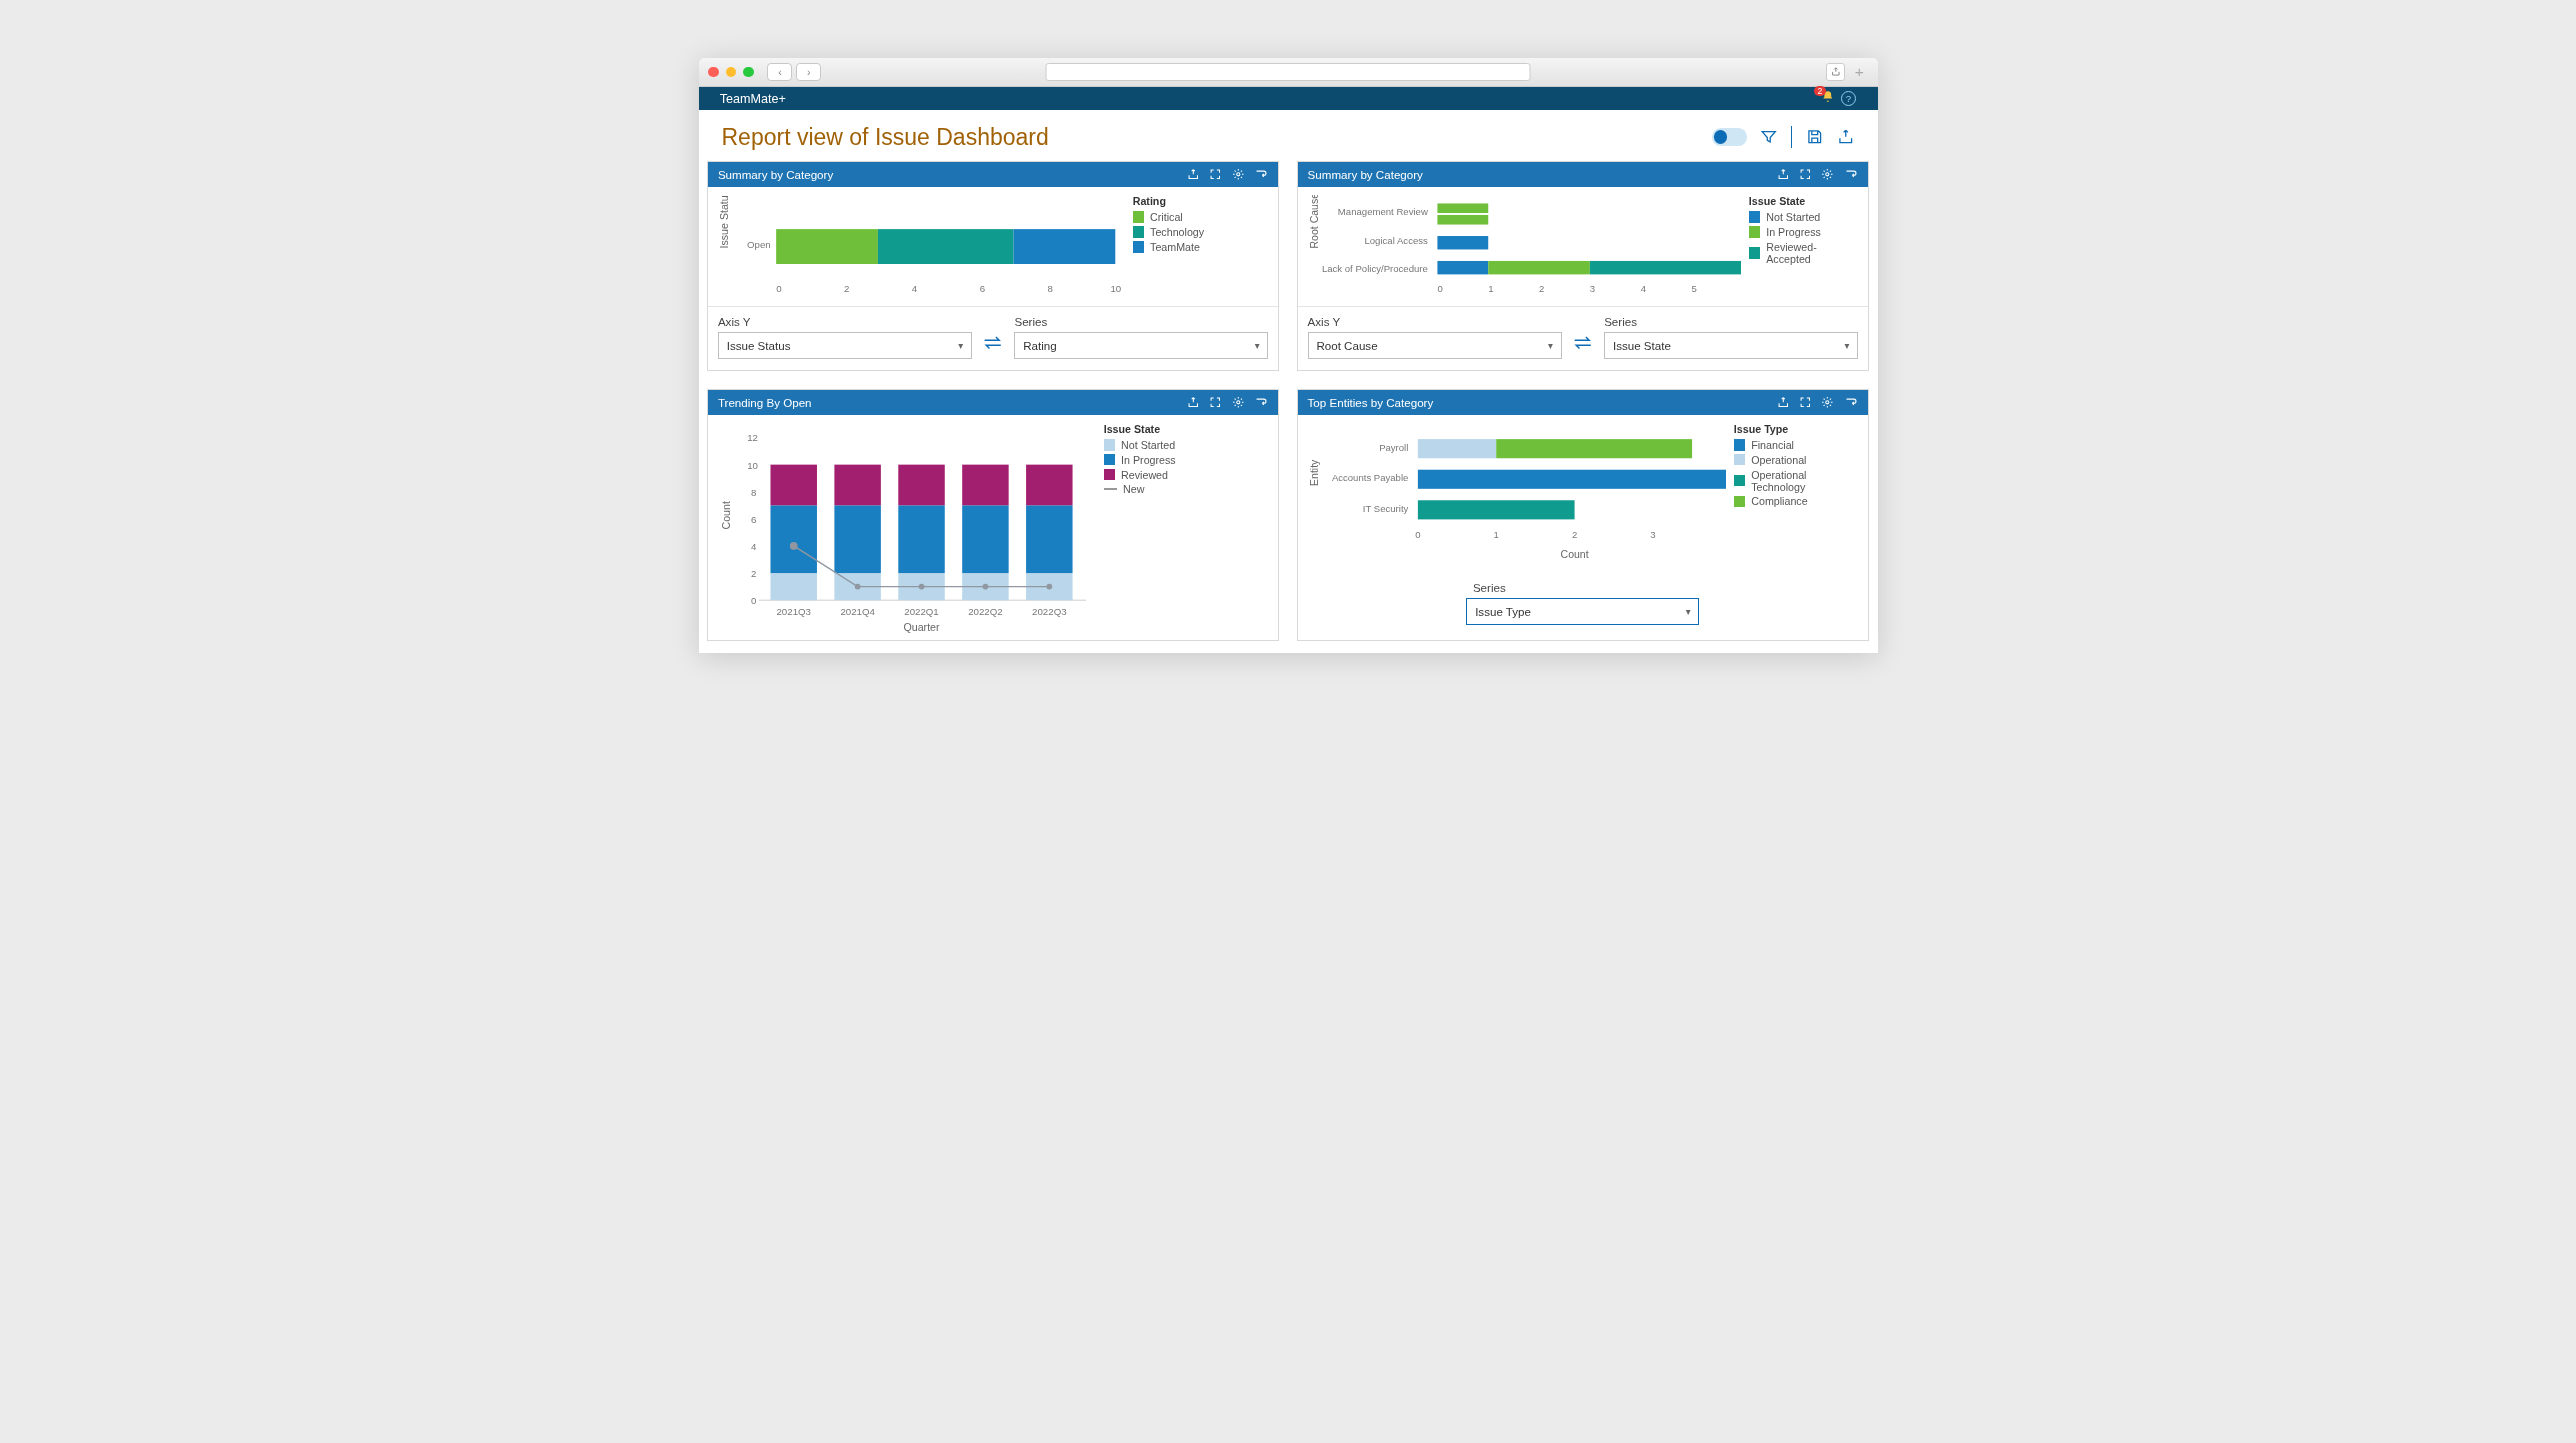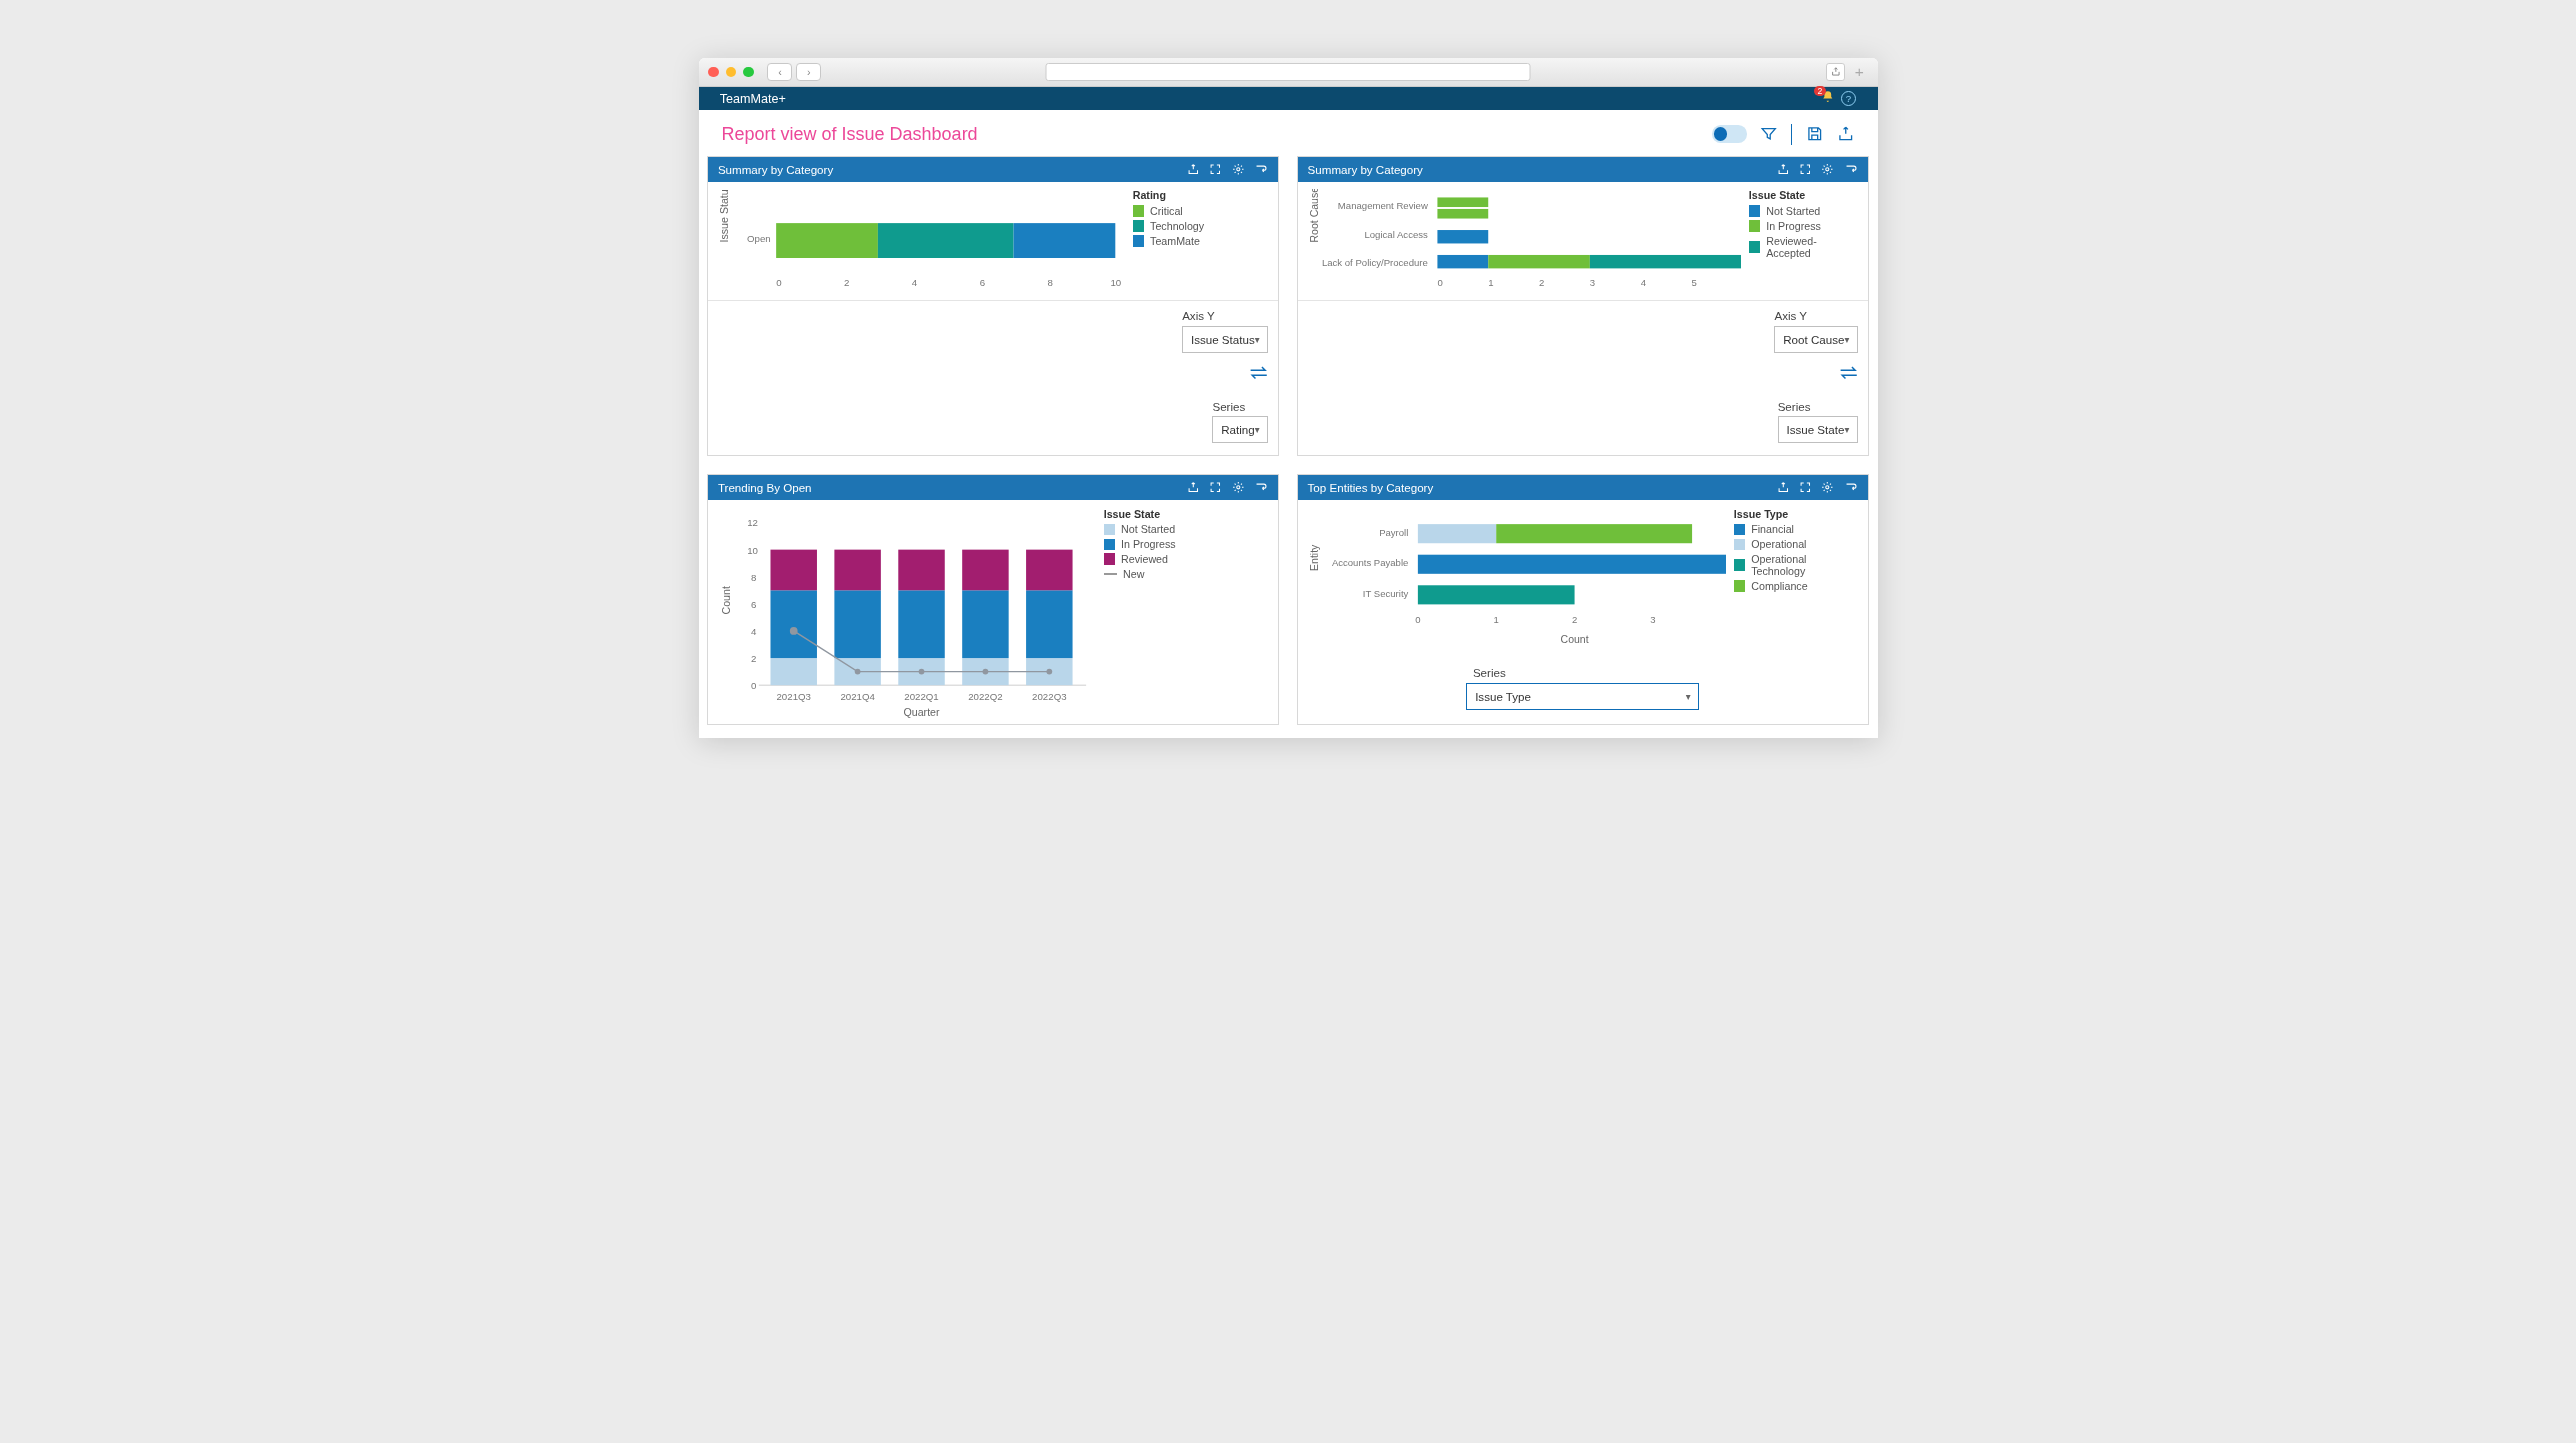--- a/index.html
+++ b/index.html
@@ -14,38 +14,38 @@
   .urlbar { position:absolute; left:50%; transform:translateX(-50%); width:485px; height:17.5px; background:#fff; border:1px solid #ccc; border-radius:2.9px;}
   .tbicons { margin-left:auto; display:flex; gap:5.8px; align-items:center; }
   .tbicon { width:19.4px;height:17.5px;border:1px solid #ccc;border-radius:2.9px;background:#fff;display:flex;align-items:center;justify-content:center;color:#888;font-size:10.7px;}
   .plus { font-size:15.5px;color:#aaa;padding:0 3.9px;}
   .appbar { background:#0c4a6e; color:#fff; height:23px; display:flex; align-items:center; padding:0 21.3px; font-size:12.6px; }
   .appbar-right{margin-left:auto;display:flex;align-items:center;gap:5.8px;}
   .bell{position:relative;display:inline-block;}
   .badge{background:#e53935;color:#fff;border-radius:7.8px;font-size:8.7px;padding:0 3.9px;position:absolute;top:-3.9px;left:-7.8px;}
   .helpcir{width:15.5px;height:15.5px;border:1.5px solid #8fcff3;border-radius:50%;display:flex;align-items:center;justify-content:center;font-size:9.7px;color:#8fcff3;}
   .pagehdr { display:flex; align-items:center; padding:13.6px 23px 7.8px; }
-  .pagehdr h1 { font-size:18px; font-weight:400; color:#ec4899; }
+  .pagehdr h1 { font-size:23px; font-weight:400; color:#a16207; }
   .hdrtools{margin-left:auto;display:flex;align-items:center;gap:13.6px;color:#0d6cb6;}
   .toggle{width:35px;height:17.5px;border-radius:8.7px;background:#cfe6f5;position:relative;}
   .toggle::after{content:'';position:absolute;left:1.9px;top:1.9px;width:13.6px;height:13.6px;border-radius:50%;background:#0d6cb6;}
   .vsep{width:1px;height:21.3px;background:#0d6cb6;}
   .grid { display:grid; grid-template-columns:1fr 1fr; gap:12px; padding:0 5.8px 9.7px; }
   .panel { border:1px solid #d8d8d8; margin:2.9px; background:#fff; display:flex;flex-direction:column;}
   .panelhdr { background:#1e74b3; color:#fff; height:25px; display:flex; align-items:center; padding:0 9.7px; font-size:11.6px; }
   .panelhdr .ptools{margin-left:auto;display:flex;gap:9.7px;align-items:center;}
   .ptools svg,.hdrtools svg{display:block;}
   .chartbody{padding:7.8px 9.7px 3.9px;position:relative;}
   .legend{font-size:10.7px;}
   .legend .lttl{font-weight:600;color:#333;margin-bottom:3.9px;}
   .legrow{display:flex;align-items:center;gap:5.8px;margin-bottom:2.9px;color:#555;}
   .sw{width:11.6px;height:11.6px;flex-shrink:0;}
   .lnsw{width:13.6px;height:1.9px;background:#999;}
   .axislbl{font-size:11px;fill:#666;}
-  .controls{border-top:1px solid #e4e4e4;padding:7.8px 9.7px 11.6px;display:flex;align-items:flex-end;gap:11.6px;flex-direction:column;}
+  .controls{border-top:1px solid #e4e4e4;padding:7.8px 9.7px 11.6px;display:flex;align-items:flex-end;gap:11.6px;}
   .ctrl{flex:1;}
   .ctrl label{font-size:11.6px;color:#444;display:block;margin-bottom:3.9px;}
   .sel{border:1px solid #bfbfbf;height:27px;display:flex;align-items:center;padding:0 7.8px;font-size:11.6px;color:#333;background:#fff;justify-content:space-between;}
   .sel::after{content:'▾';color:#666;font-size:9.7px;}
   .swap{color:#0d6cb6;padding-bottom:3.9px;}
   .yrot{font-size:11px;fill:#666;}
   .tick{font-size:10px;fill:#777;}
   .seriesbox{padding:9.7px 0 13.6px;display:flex;flex-direction:column;align-items:center;}
   .seriesbox label{font-size:11.6px;color:#444;align-self:flex-start;margin-left:175px;margin-bottom:3.9px;}
   .seriesbox .sel{width:233px;border-color:#0d6cb6;}

